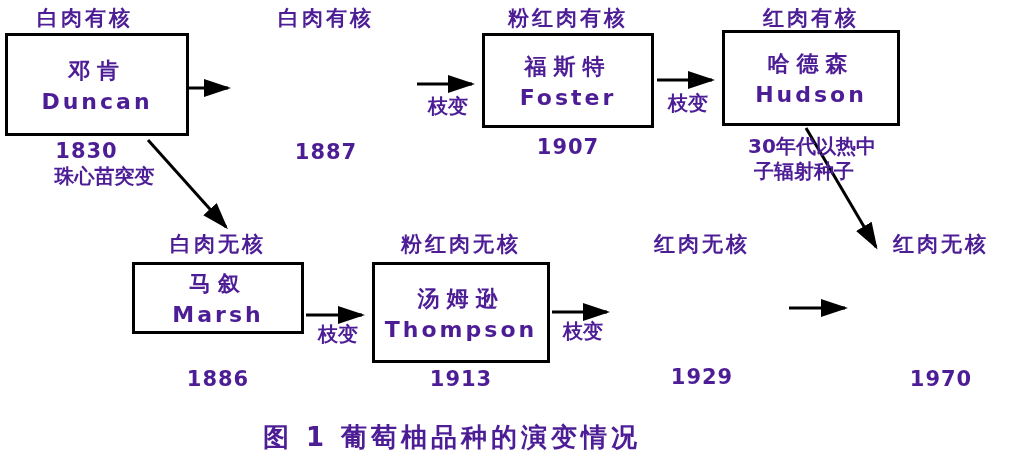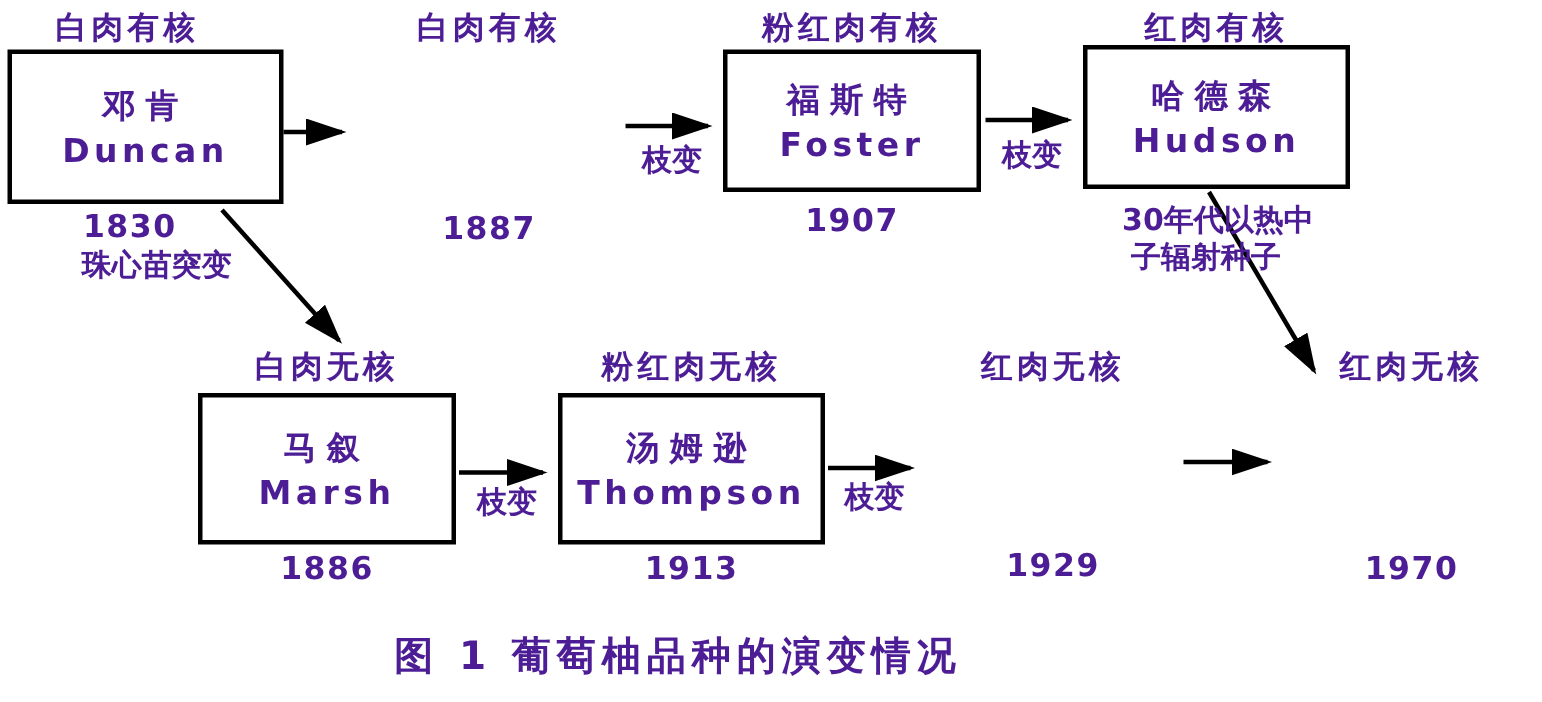--- a/index.html
+++ b/index.html
@@ -75,21 +75,21 @@
 
   <div class="abs type-label" style="left:722px;top:4px;width:178px;">红肉有核</div>
   <div class="abs vbox" style="left:722px;top:30px;width:178px;height:96px;">
     <div class="name-cn">哈德森</div>
     <div class="name-en">Hudson</div>
   </div>
   <div class="abs note" style="left:714px;top:133px;width:196px;">30年代以热中</div>
   <div class="abs note" style="left:714px;top:158px;width:180px;">子辐射种子</div>
 
   <div class="abs type-label" style="left:132px;top:230px;width:172px;">白肉无核</div>
-  <div class="abs vbox" style="left:132px;top:262px;width:172px;height:101px;">
+  <div class="abs vbox" style="left:132px;top:262px;width:172px;height:72px;">
     <div class="name-cn">马叙</div>
     <div class="name-en">Marsh</div>
   </div>
   <div class="abs year" style="left:132px;top:367px;width:172px;">1886</div>
 
   <div class="abs type-label" style="left:372px;top:230px;width:178px;">粉红肉无核</div>
   <div class="abs vbox" style="left:372px;top:262px;width:178px;height:101px;">
     <div class="name-cn">汤姆逊</div>
     <div class="name-en">Thompson</div>
   </div>

